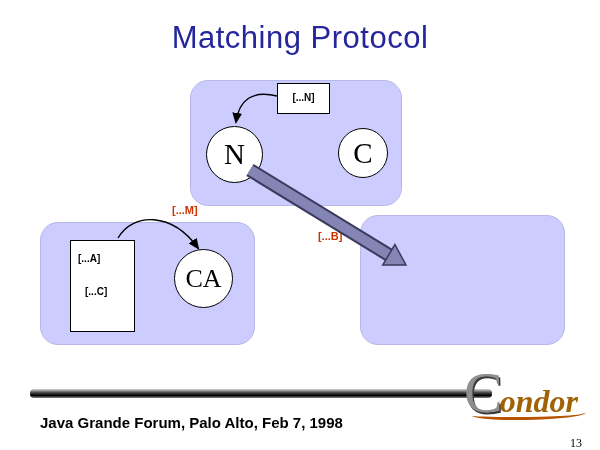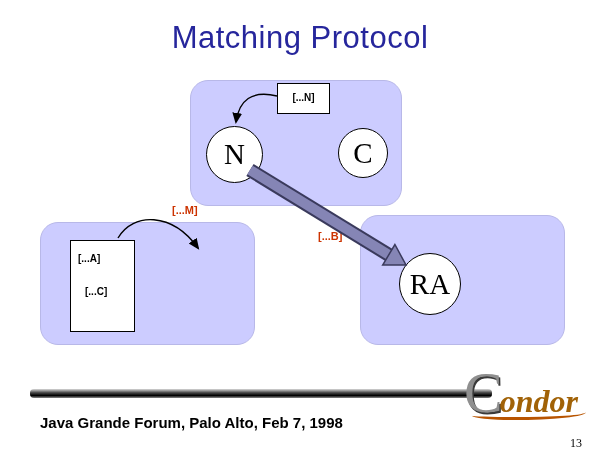--- a/index.html
+++ b/index.html
@@ -81,22 +81,22 @@
 
   <span class="redlabel label-m">[...M]</span>
   <span class="redlabel label-b">[...B]</span>
 
   <div class="node node-n">
     <span>N</span>
   </div>
   <div class="node node-c">
     <span>C</span>
   </div>
-  <div class="node node-ra">
-    <span>RA</span>
+  <div class="node node-ca">
+    <span>CA</span>
   </div>
 
   <svg class="arrows" width="600" height="450">
     <defs>
       <marker id="ah" markerWidth="9" markerHeight="8" refX="6.5" refY="3.5" orient="auto">
         <path d="M0,0 L8,3.5 L0,7 z" fill="#000"></path>
       </marker>
     </defs>
 
     <path d="M277,96 C252,90 239,100 236,122" fill="none" stroke="#000" stroke-width="1.4" marker-end="url(#ah)"></path>

